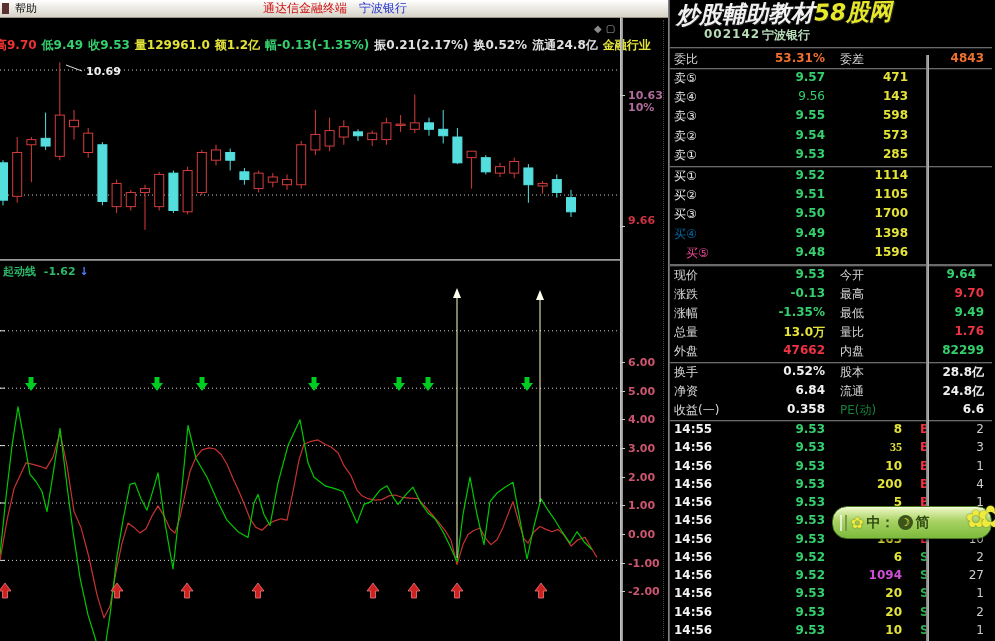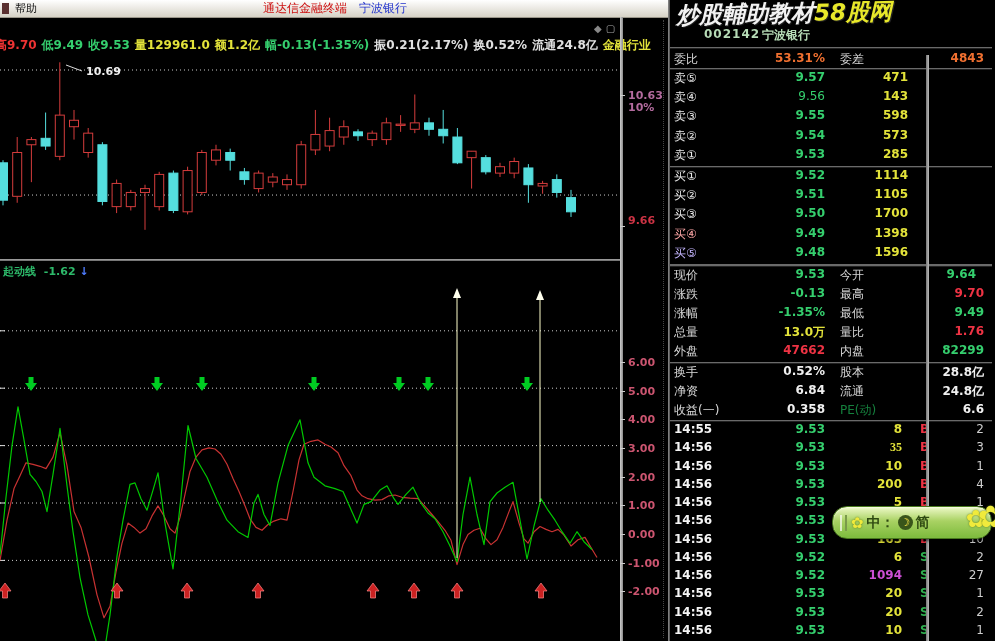--- a/index.html
+++ b/index.html
@@ -298,26 +298,26 @@
           <span style="position: absolute; left: 4px; color: rgb(232, 232, 232);">买②</span>
           <span style="position: absolute; right: 167px; font-weight: bold; color: rgb(53, 207, 110);">9.51</span>
           <span style="position: absolute; right: 84px; font-weight: bold; color: rgb(227, 227, 58);">1105</span>
         </div>
         <div style="position: absolute; left: 0px; top: 206.4px; width: 322px; height: 19px;">
           <span style="position: absolute; left: 4px; color: rgb(232, 232, 232);">买③</span>
           <span style="position: absolute; right: 167px; font-weight: bold; color: rgb(53, 207, 110);">9.50</span>
           <span style="position: absolute; right: 84px; font-weight: bold; color: rgb(227, 227, 58);">1700</span>
         </div>
         <div style="position: absolute; left: 0px; top: 225.6px; width: 322px; height: 19px;">
-          <span style="position: absolute; left: 4px; color: #fca5a5;">买④</span>
+          <span style="position: absolute; left: 4px; color: #0369a1;">买④</span>
           <span style="position: absolute; right: 167px; font-weight: bold; color: rgb(53, 207, 110);">9.49</span>
           <span style="position: absolute; right: 84px; font-weight: bold; color: rgb(227, 227, 58);">1398</span>
         </div>
         <div style="position: absolute; left: 0px; top: 244.8px; width: 322px; height: 19px;">
-          <span style="position: absolute; left: 4px; color: #c4b5fd;">买⑤</span>
+          <span style="position: absolute; left: 16px; color: #ec4899;">买⑤</span>
           <span style="position: absolute; right: 167px; font-weight: bold; color: rgb(53, 207, 110);">9.48</span>
           <span style="position: absolute; right: 84px; font-weight: bold; color: rgb(227, 227, 58);">1596</span>
         </div>
       </div>
     <div class="sep" style="top:264px;height:2px;"></div>
     <div id="stats">
         <div style="position: absolute; left: 0px; top: 267px; width: 322px; height: 19px;">
           <span style="position: absolute; left: 4px; color: rgb(216, 216, 216);">现价</span>
           <span class="g" style="position: absolute; right: 167px; font-weight: bold;">9.53</span>
           <span style="position: absolute; left: 170px; color: rgb(216, 216, 216);">今开</span>

